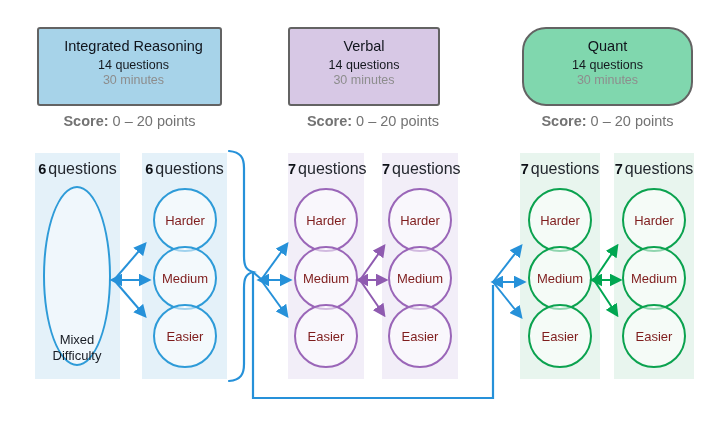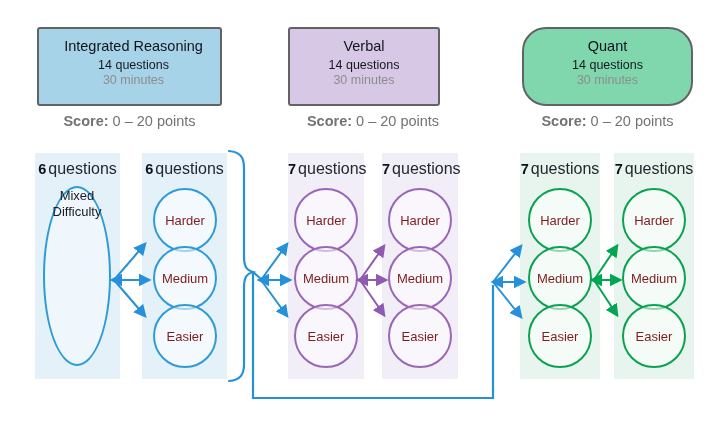--- a/index.html
+++ b/index.html
@@ -34,21 +34,21 @@
     position:absolute;width:64px;height:64px;box-sizing:border-box;border-radius:50%;
     border:2px solid;display:flex;align-items:center;justify-content:center;
     background:rgba(255,255,255,0.55);font-size:13px;color:#7f1d1d;
   }
   .c-blue{border-color:#2e9bd8;}
   .c-purple{border-color:#9a66b8;}
   .c-green{border-color:#0ba24f;}
   .ellipse{
     position:absolute;left:43px;top:186px;width:68px;height:180px;box-sizing:border-box;
     border:2px solid #2e9bd8;border-radius:50%;background:rgba(255,255,255,0.45);
-    display:flex;align-items:flex-start;justify-content:center;
+    display:flex;align-items:flex-end;justify-content:center;
   }
   .ellipse .lab{width:58px;text-align:center;font-size:13px;line-height:1.25;color:#181c24;}
   .overlay{position:absolute;left:0;top:0;pointer-events:none;}
 </style>
 </head>
 <body>
 
 <div class="canvas">
 
   <div>

